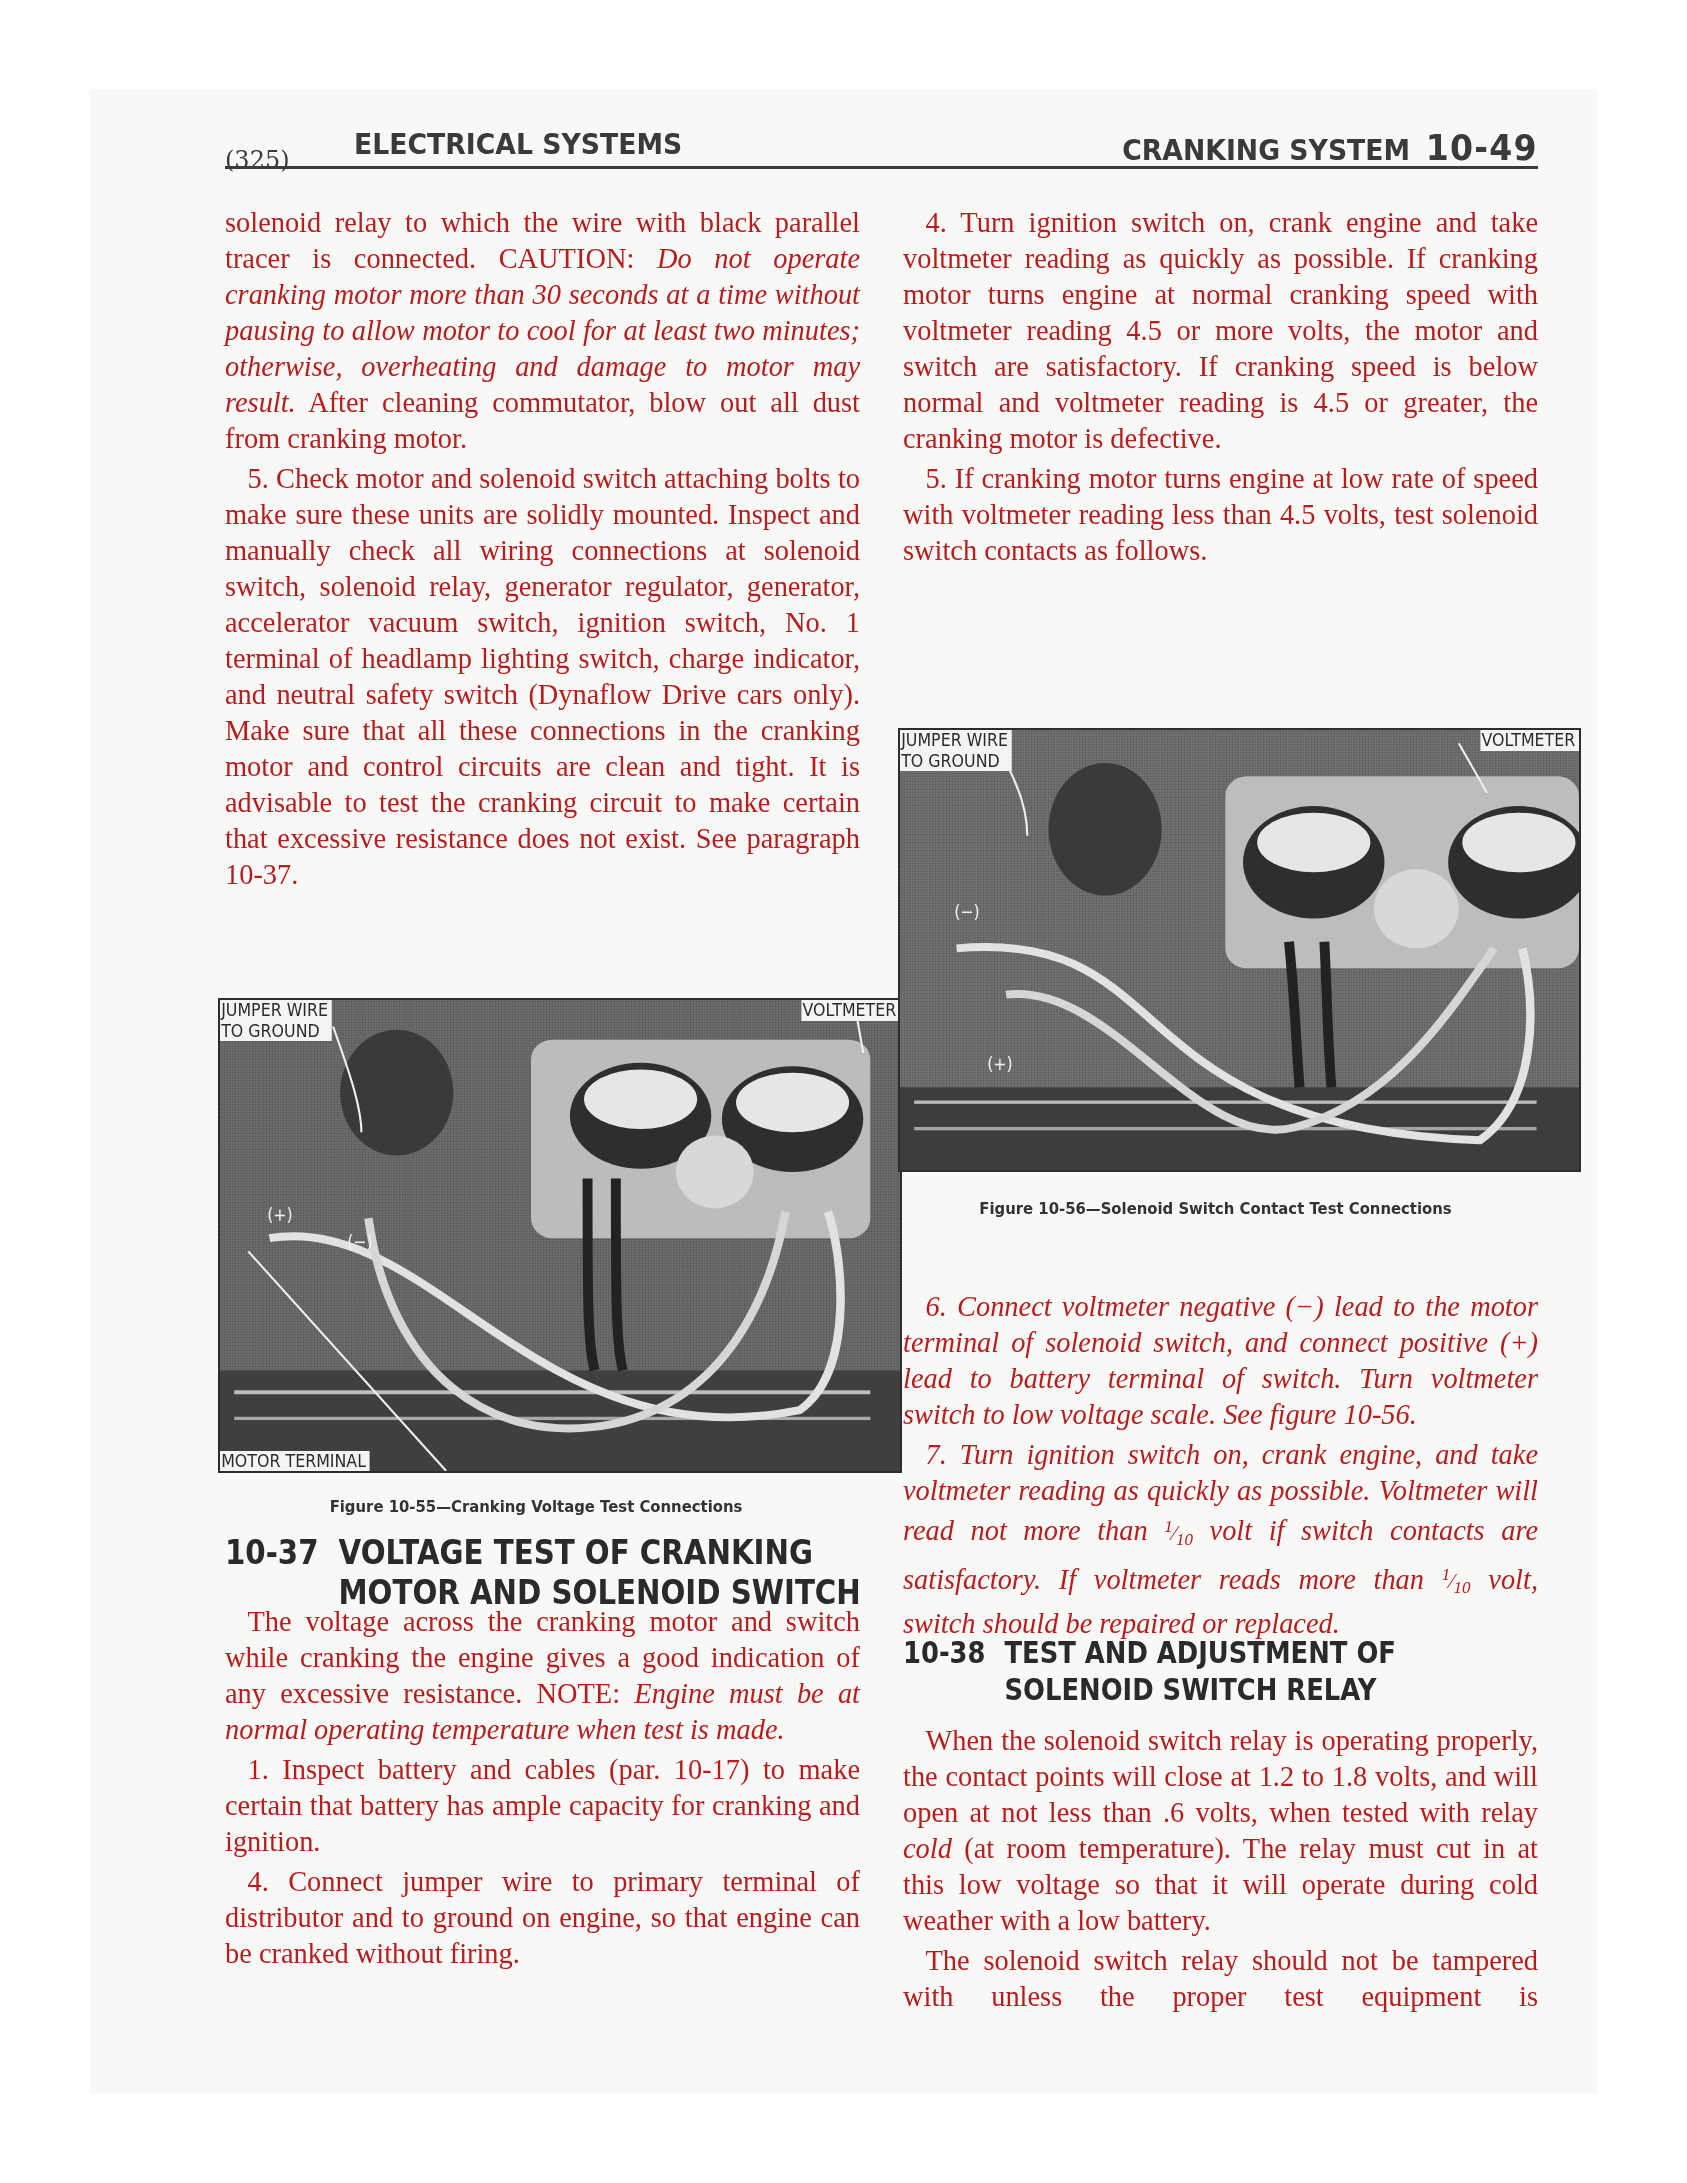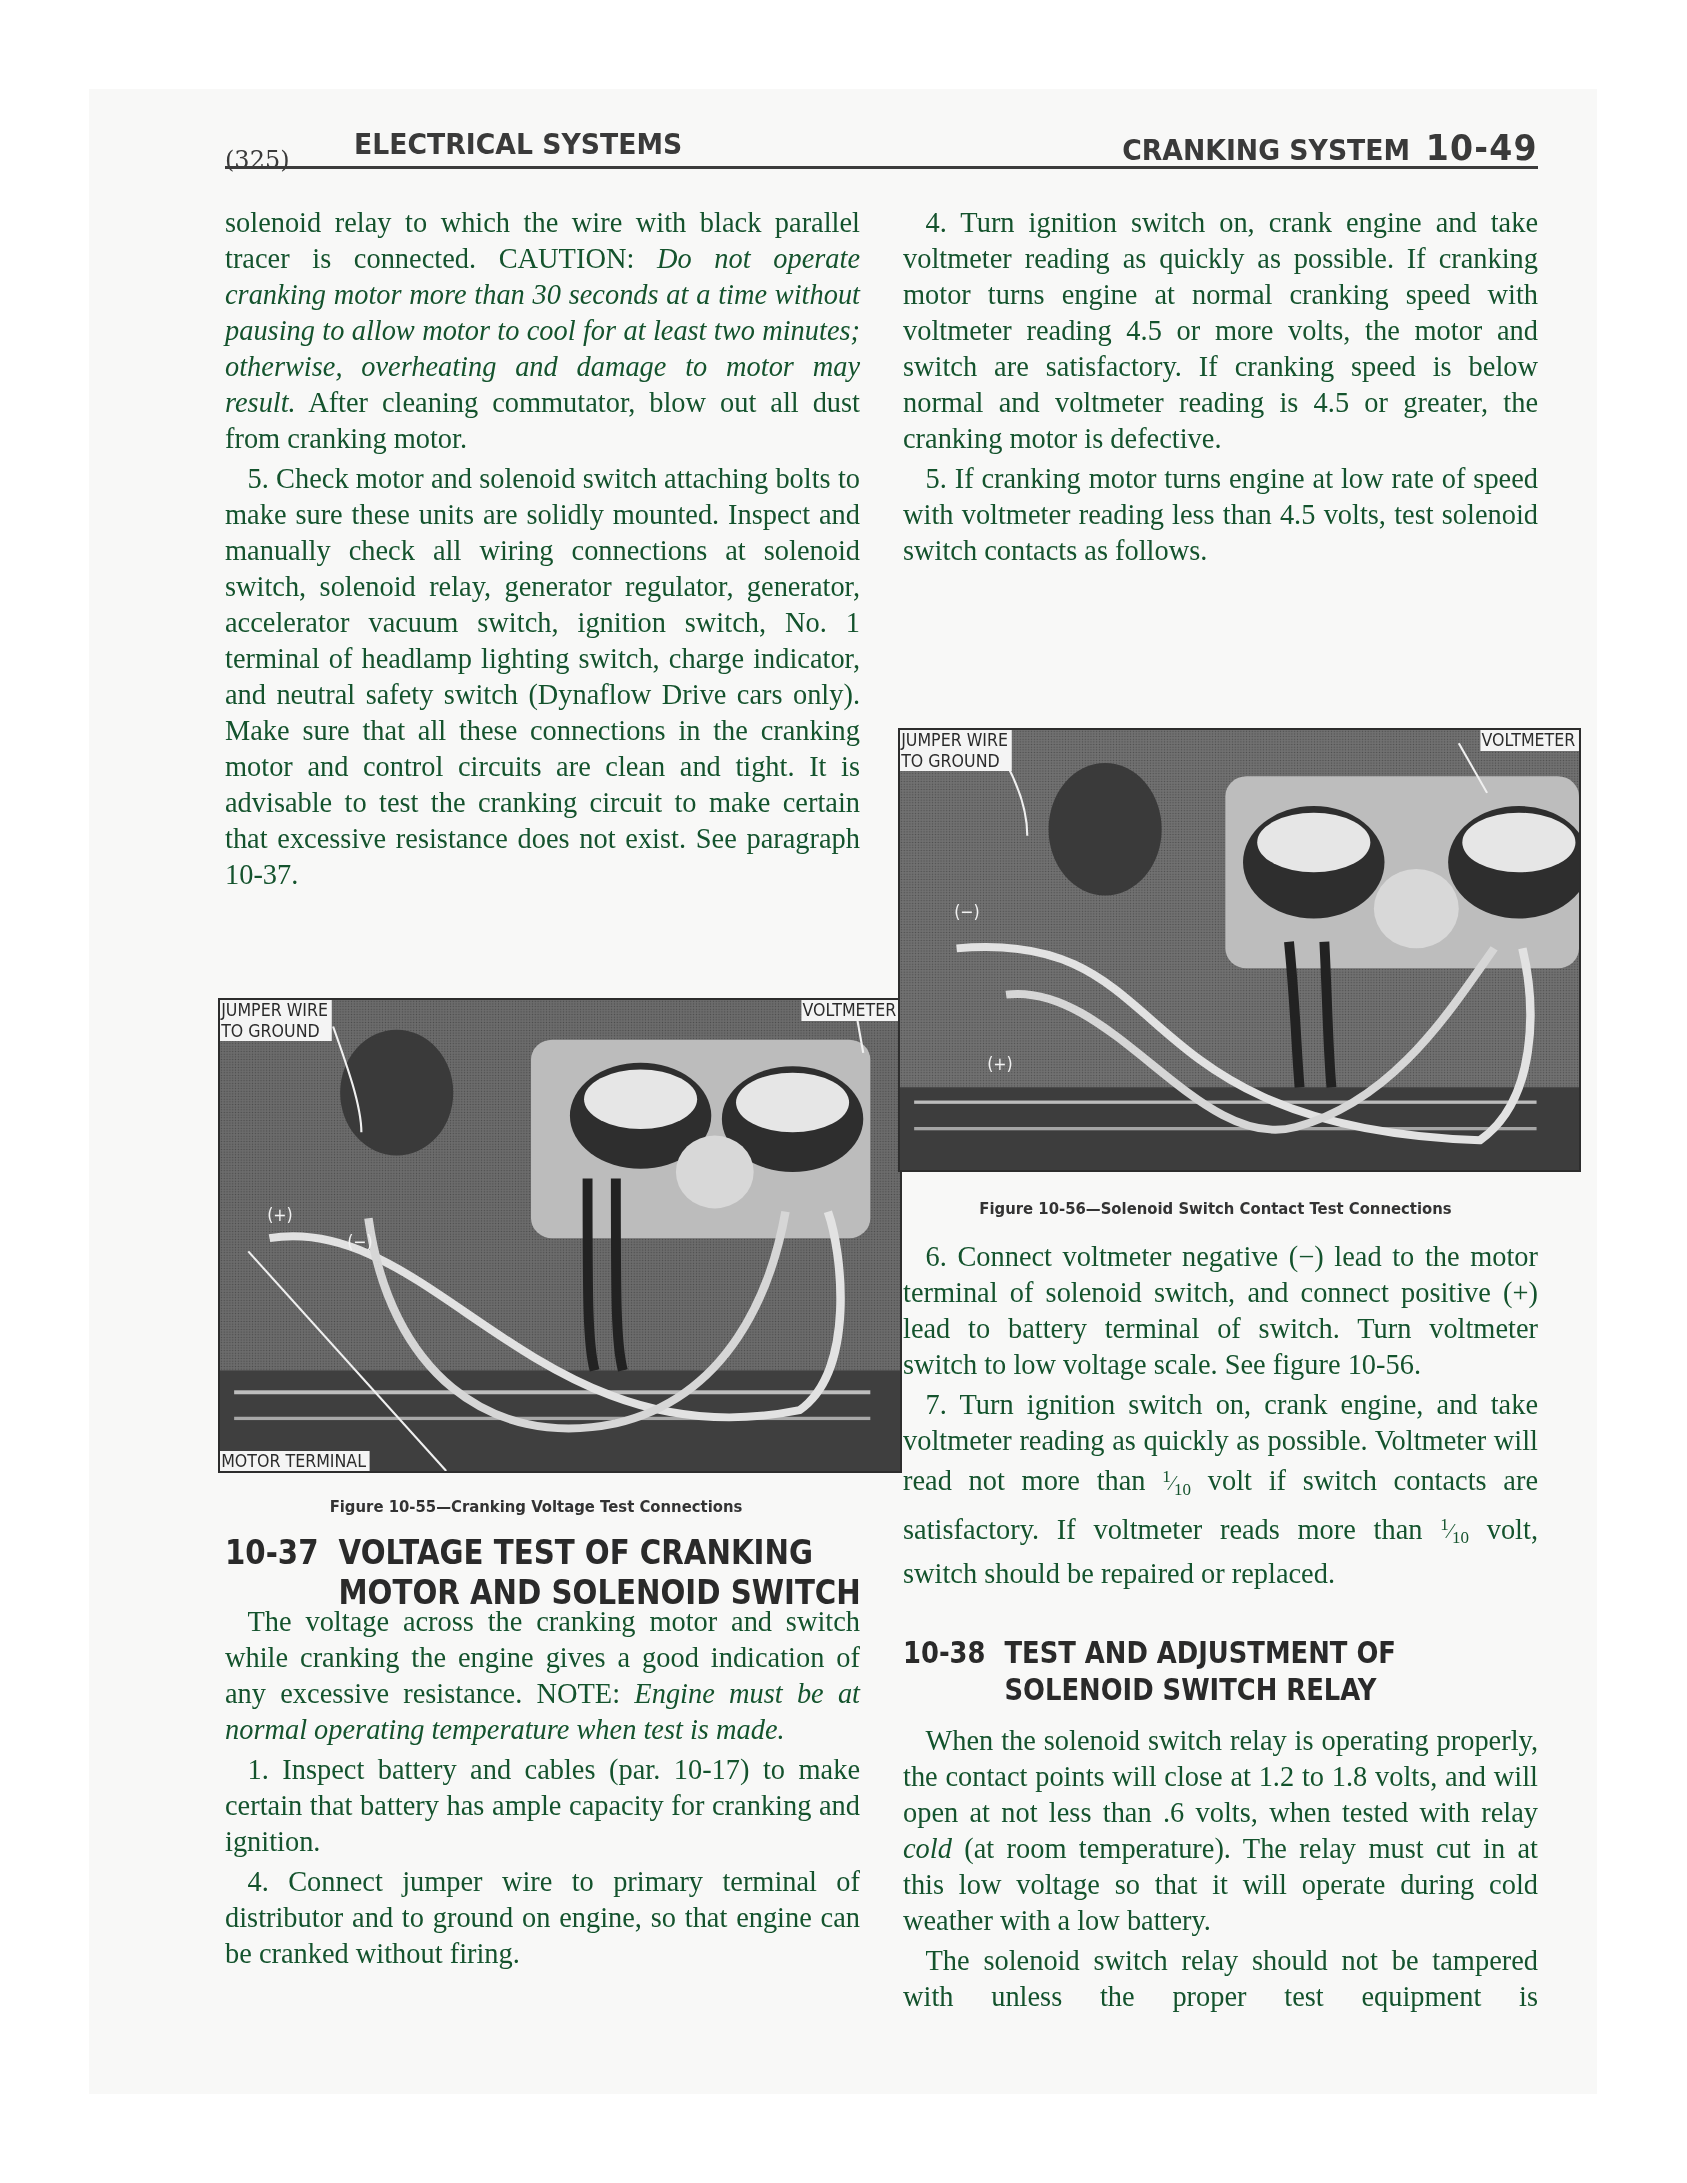--- a/index.html
+++ b/index.html
@@ -21,30 +21,30 @@
     font-size: 29px; top: 127px; transform: scaleX(0.92); transform-origin: right;
     white-space: nowrap;
   }
   .hdr-right .sec { font-size: 36px; margin-left: 17px; letter-spacing: 1.3px; }
   .rule {
     position: absolute; left: 225px; top: 166px; width: 1313px; height: 3.3px;
     background: #3c3c3c;
   }
   .col {
     position: absolute; font-family: "Liberation Serif", "DejaVu Serif", serif;
-    font-size: 28.4px; line-height: 36px; color: #14532d; text-align: justify;
+    font-size: 28.4px; line-height: 36px; color: #b91c1c; text-align: justify;
   }
   .col p { margin: 0; }
   .col p.ind { text-indent: 22.5px; }
   .col p + p { margin-top: 4px; }
   .col em { font-style: italic; }
   #colL1 { left: 225px; top: 205px; width: 635px; }
   #colL2 { left: 225px; top: 1604px; width: 635px; }
   #colR1 { left: 903px; top: 205px; width: 635px; }
-  #colR2 { left: 903px; top: 1239px; width: 635px; }
+  #colR2 { left: 903px; top: 1289px; width: 635px; font-style: italic; }
   #colR3 { left: 903px; top: 1723px; width: 635px; }
 
   .figure {
     position: absolute; background: #5a5a5a; border: 2.6px solid #2d2d2d; overflow: hidden; padding-left: 44px;
   }
   #fig55 { left: 218px; top: 998px; width: 636px; height: 471px; }
   #fig56 { left: 898px; top: 728px; width: 635px; height: 440px; }
   .figure svg { position: absolute; left: 0; top: 0; width: 100%; height: 100%; }
   .callout {
     position: absolute; background: #f4f4f4; color: #2b2b2b;

